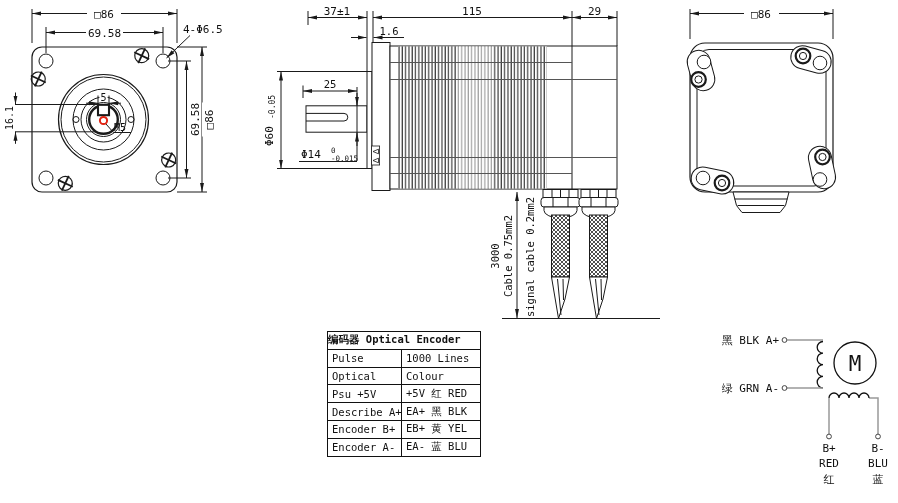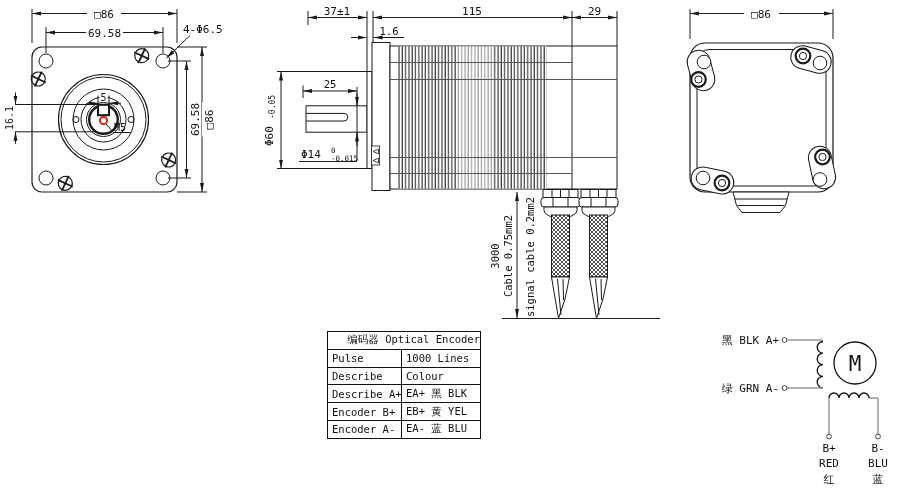--- a/index.html
+++ b/index.html
@@ -4,21 +4,21 @@
 <style>
   html,body{margin:0;padding:0;background:#fff;}
   .canvas{position:relative;width:898px;height:503px;background:#fff;overflow:hidden;
           font-family:"DejaVu Sans Mono","Liberation Mono",monospace;}
   .canvas > svg{position:absolute;left:0;top:0;}
   svg text{font-family:"DejaVu Sans Mono","Liberation Mono",monospace;fill:#111;}
   
   .enc-table{position:absolute;left:327px;top:331px;width:153px;border-collapse:collapse;
              font-size:10.5px;color:#111;table-layout:fixed;background:#fff;}
   .enc-table td{border:1px solid #111;height:16.8px;padding:0 12px 0 4px;white-space:nowrap;overflow:hidden;}
-  .enc-table td.hd{text-align:right;padding:0;}
+  .enc-table td.hd{text-align:left;padding:0;font-weight:bold;}
   .enc-table col.c1{width:74px;}
   .enc-table col.c2{width:79px;}
 </style>
 </head>
 <body>
 
 <div class="canvas">
 
 <svg width="898" height="503" viewBox="0 0 898 503">
   <defs>
@@ -304,22 +304,26 @@
       </colgroup>
   <tbody>
         <tr>
           <td colspan="2" class="hd">编码器 Optical Encoder</td>
         </tr>
   <tr>
     <td>Pulse</td>
     <td>1000 Lines</td>
         </tr>
   <tr>
-    <td>Describe</td>
+    <td>Optical</td>
     <td>Colour</td>
+        </tr>
+  <tr>
+    <td>Psu +5V</td>
+    <td>+5V 红 RED</td>
         </tr>
   <tr>
     <td>Describe A+</td>
     <td>EA+ 黑 BLK</td>
         </tr>
   <tr>
     <td>Encoder B+</td>
     <td>EB+ 黄 YEL</td>
         </tr>
   <tr>

